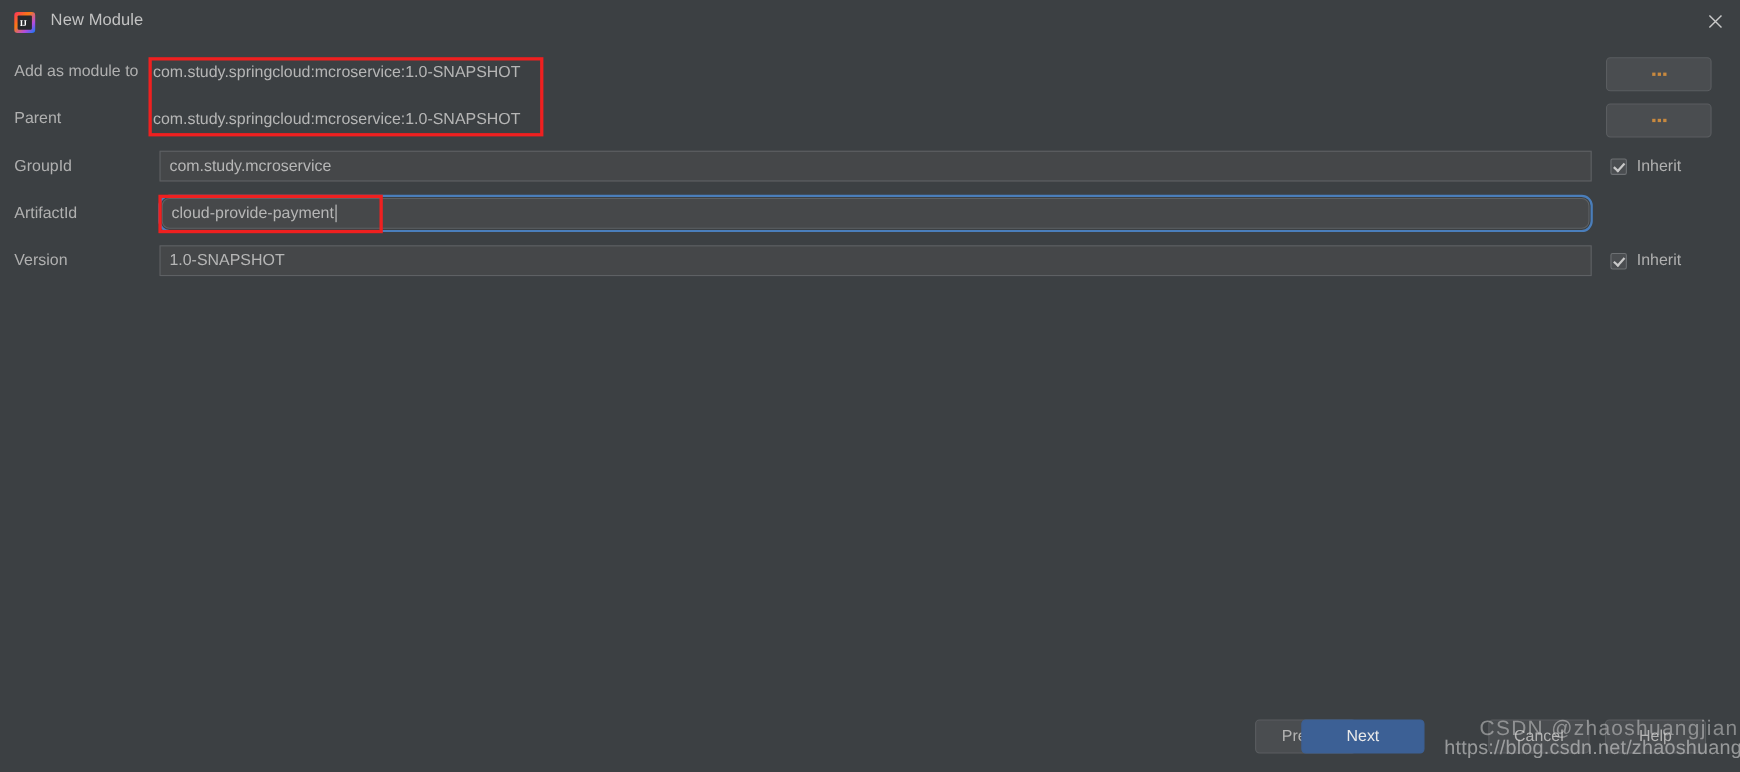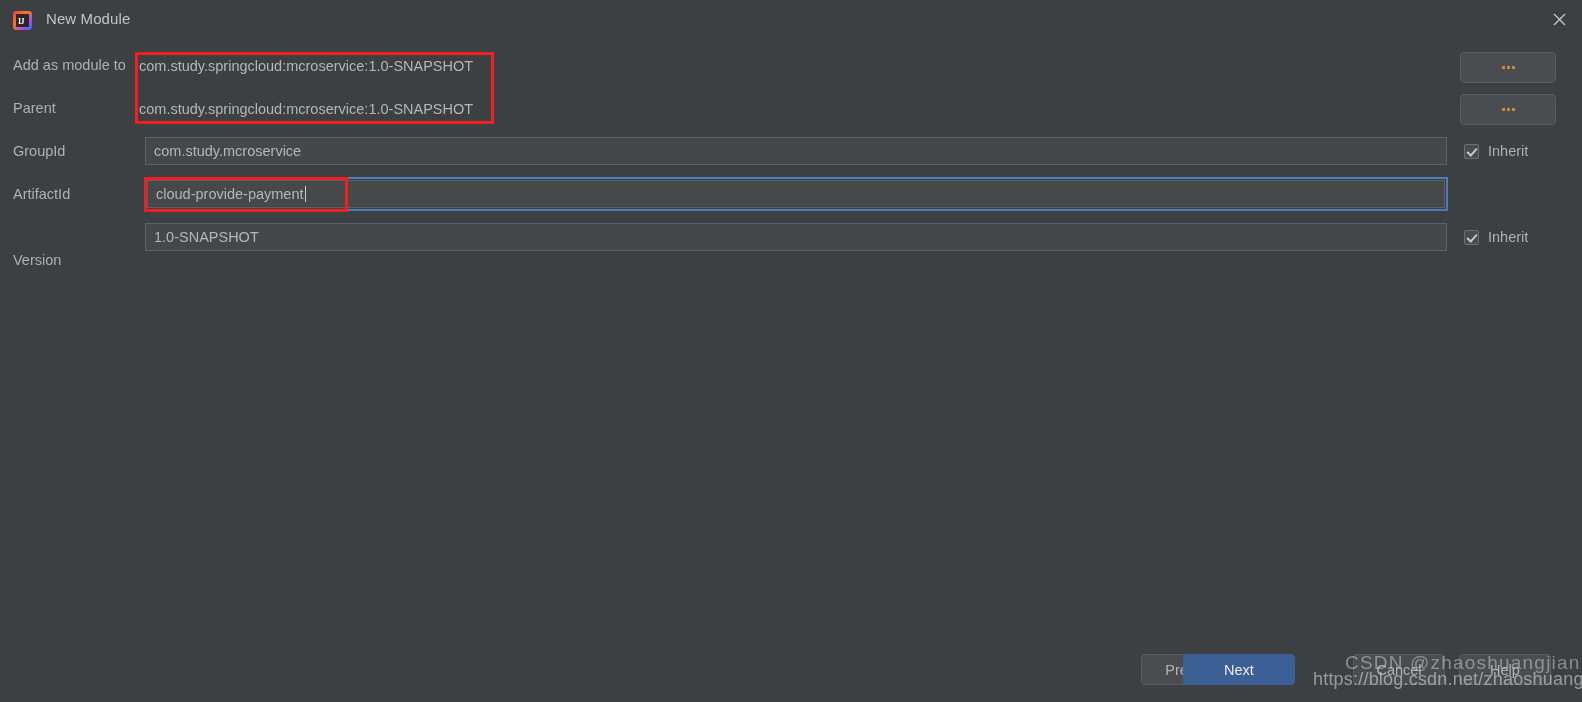--- a/index.html
+++ b/index.html
@@ -252,27 +252,27 @@
 <div class="annot" style="left:135px; top:52px; width:359px; height:72px;"></div>
 
 <div class="row-label" style="left:13px; top:143px;">GroupId</div>
 <div class="field" style="left:145px; top:137px; width:1302px;">com.study.mcroservice</div>
 <div class="inherit-wrap" style="left:1464px; top:143px;">
   <span class="checkbox checked"></span>
   <span class="inherit-label">Inherit</span>
 </div>
 
 <div class="row-label" style="left:13px; top:186px;">ArtifactId</div>
-<div class="field focused" style="left:147px; top:180px; width:1298px;">
+<div class="field focused" style="left:147px; top:180px; width:1298px;border-radius:7px;">
   <span>cloud-provide-payment</span>
     <span class="caret"></span>
 </div>
 <div class="annot" style="left:144px; top:177px; width:204px; height:35px;"></div>
 
-<div class="row-label" style="left:13px; top:229px;margin-top:23px;">Version</div>
+<div class="row-label" style="left:13px; top:229px;">Version</div>
 <div class="field" style="left:145px; top:223px; width:1302px;">1.0-SNAPSHOT</div>
 <div class="inherit-wrap" style="left:1464px; top:229px;">
   <span class="checkbox checked"></span>
   <span class="inherit-label">Inherit</span>
 </div>
 
 <div class="btn" style="left:1141px; top:654px; width:92px;padding-left:13px;">Previous</div>
 <div class="btn primary" style="left:1183px; top:654px; width:112px;">Next</div>
 <div class="btn" style="left:1353px; top:654px; width:92px;">Cancel</div>
 <div class="btn" style="left:1459px; top:654px; width:92px;">Help</div>

